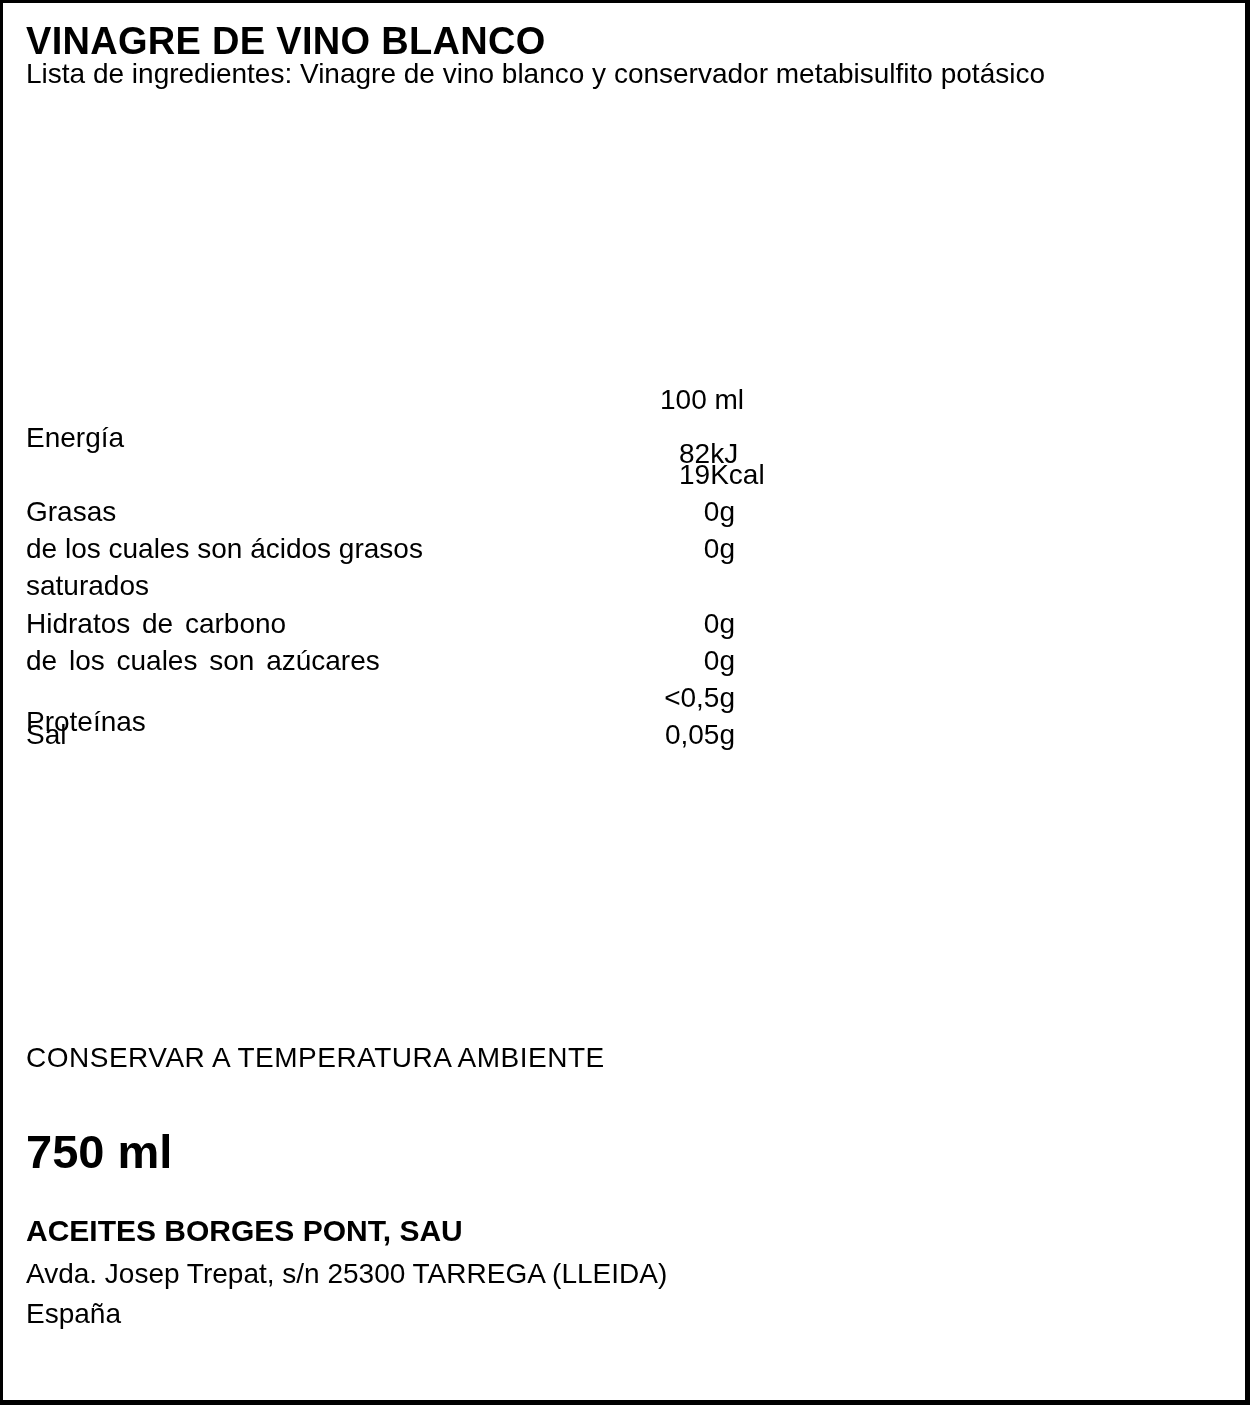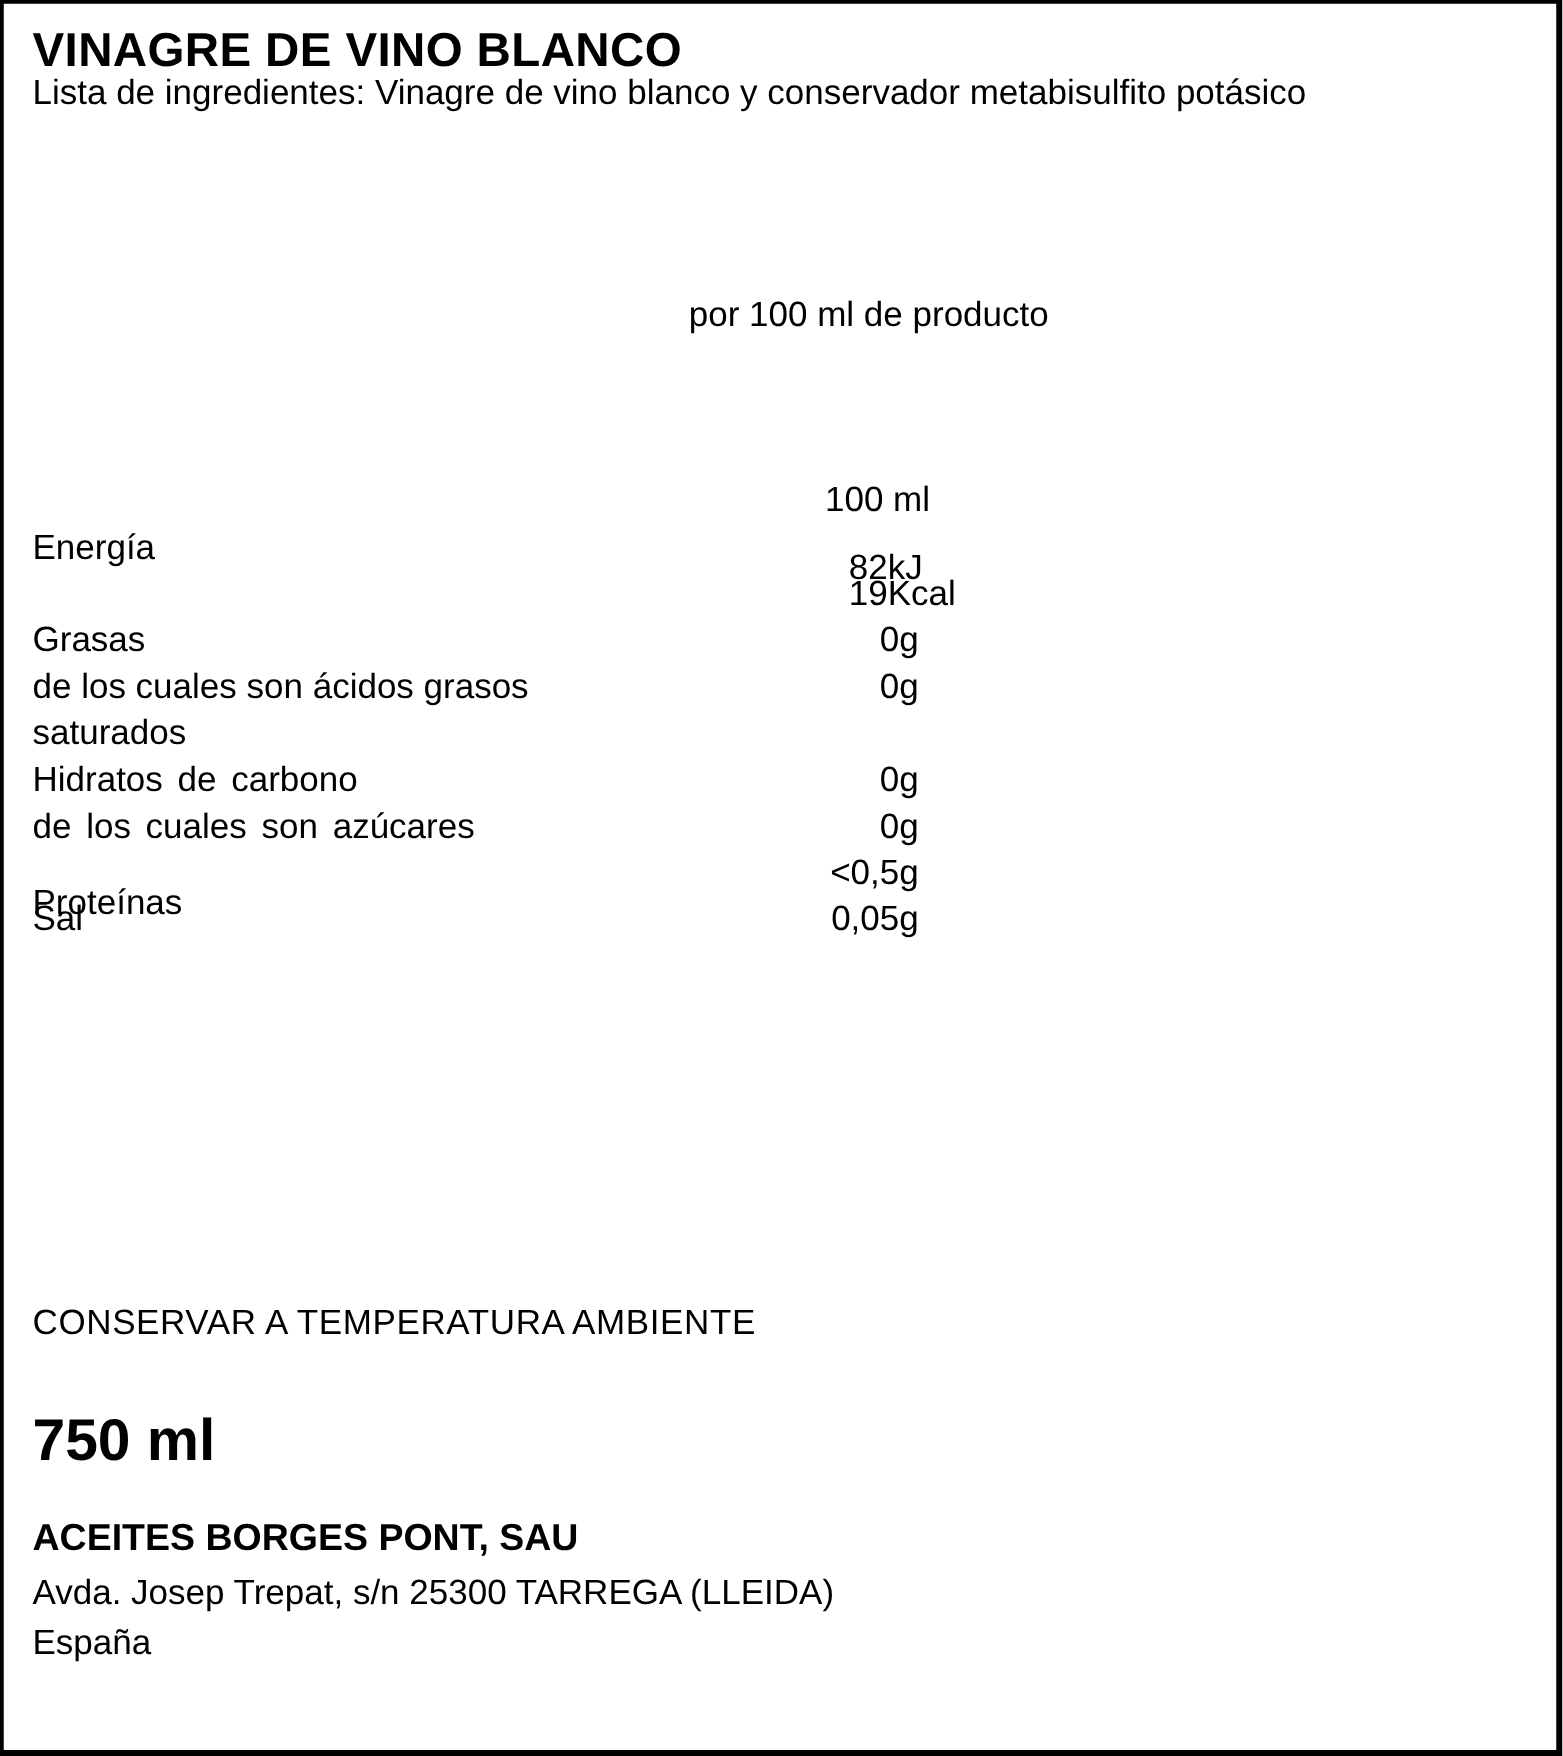--- a/index.html
+++ b/index.html
@@ -25,21 +25,20 @@
 </head>
 <body>
 
 <div class="frame"></div>
 
 <div class="abs title">VINAGRE DE VINO BLANCO</div>
 
 <div class="abs ingr"><span>Lista de ingredientes: Vinagre de vino blanco y conservador </span><b>metabisulfito potásico</b></div>
 
 <div class="abs nutri-head">
-  <div>por 100 ml de producto</div>
 </div>
 
 <div class="abs row-val" style="left:660px; top:384px;">100 ml</div>
 
 <div class="abs row-label" style="top:422px;">Energía</div>
 <div class="abs row-val" style="left:679px; top:438px;">82kJ</div>
 <div class="abs row-val" style="left:679px; top:459px;">19Kcal</div>
 
 <div class="abs row-label" style="top:496px;">Grasas</div>
 <div class="abs row-val val-right" style="top:496px;">0g</div>

